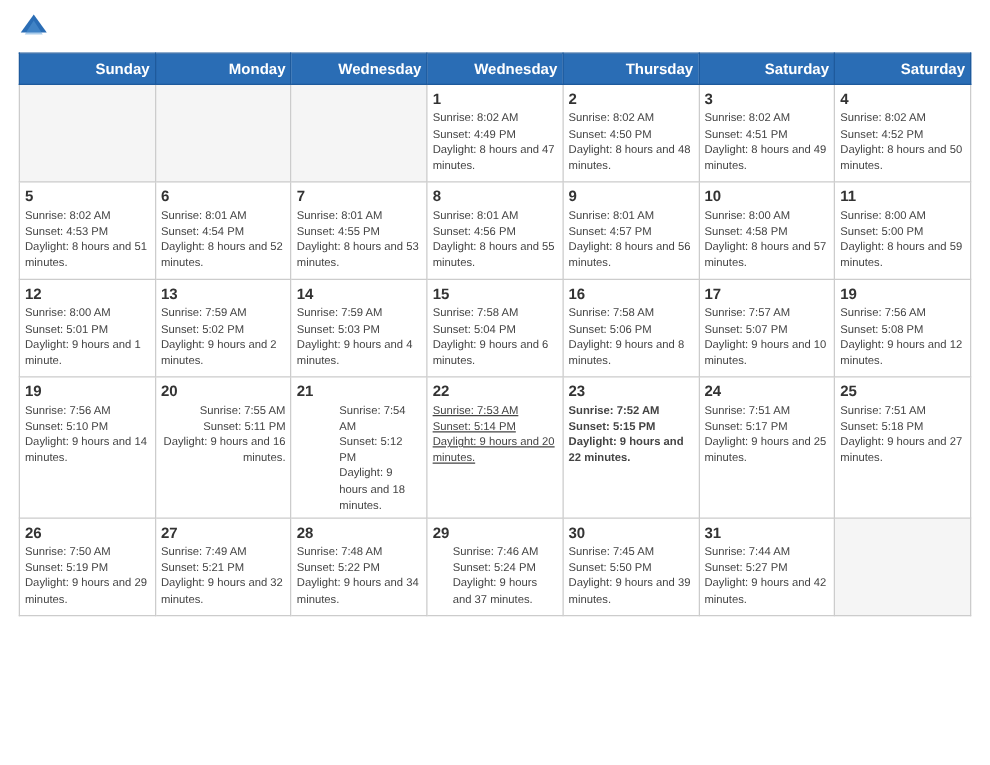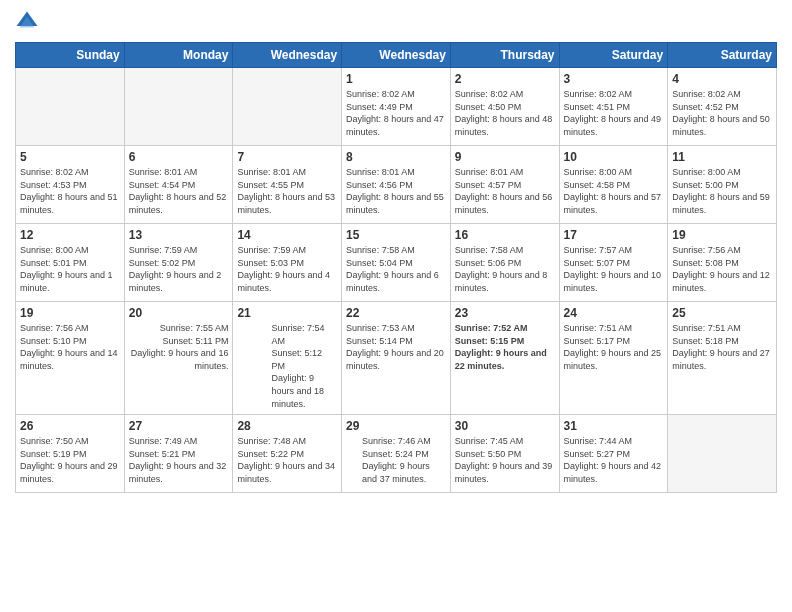--- a/index.html
+++ b/index.html
@@ -252,21 +252,21 @@
 Daylight: 9 hours and 16 minutes.</div>
           </td>
           <td>
             <span class="day-number">21</span>
             <div class="day-info" style="white-space: pre-line; margin-left: 34px;">Sunrise: 7:54 AM
 Sunset: 5:12 PM
 Daylight: 9 hours and 18 minutes.</div>
           </td>
           <td>
             <span class="day-number">22</span>
-            <div class="day-info" style="white-space: pre-line;">Sunrise: 7:53 AM
+            <div class="day-info" style="white-space: pre-line; text-decoration: underline;">Sunrise: 7:53 AM
 Sunset: 5:14 PM
 Daylight: 9 hours and 20 minutes.</div>
           </td>
           <td>
             <span class="day-number">23</span>
             <div class="day-info" style="white-space: pre-line; font-weight: bold;">Sunrise: 7:52 AM
 Sunset: 5:15 PM
 Daylight: 9 hours and 22 minutes.</div>
           </td>
           <td>

